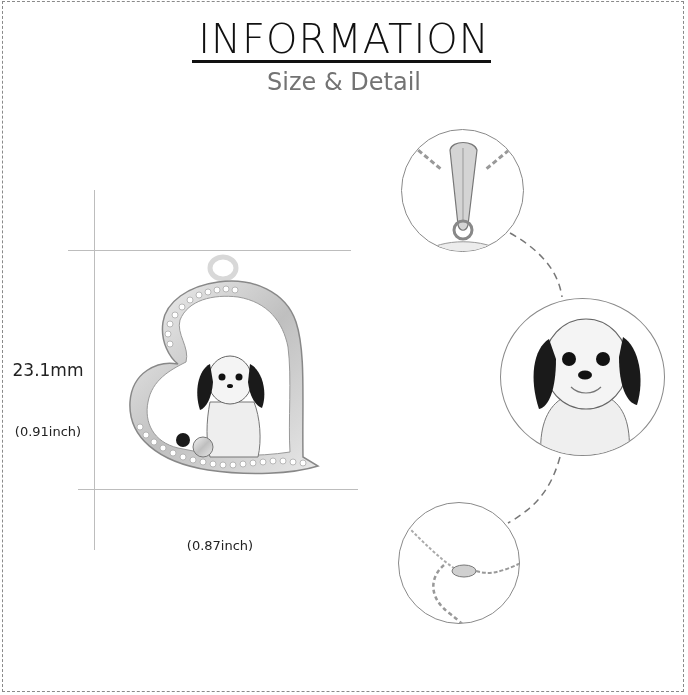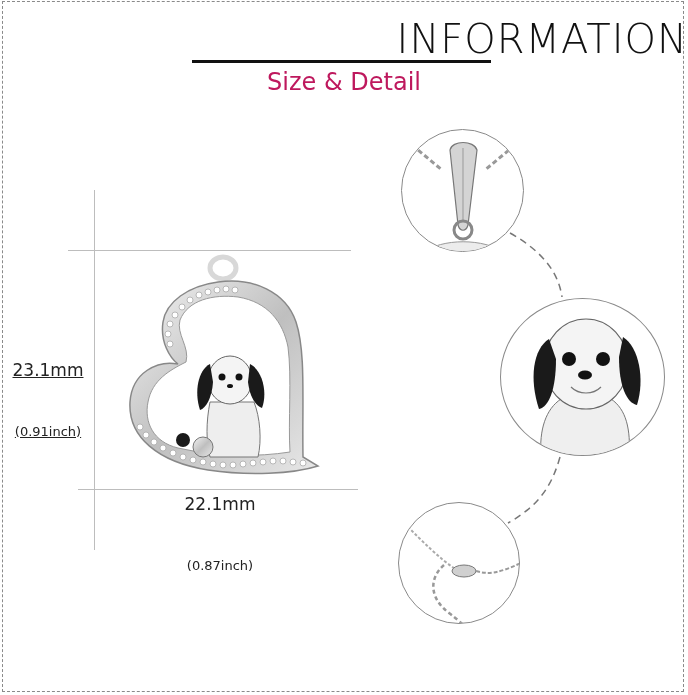--- a/index.html
+++ b/index.html
@@ -1,46 +1,45 @@
 <!DOCTYPE html>
 <html><head>
 <meta charset="utf-8">
 <style>
   html, body { margin: 0; padding: 0; background: #ffffff; }
   body { width: 688px; height: 695px; position: relative; overflow: hidden; font-family: "DejaVu Sans", sans-serif; color: #111; }
   .frame { position: absolute; left: 2px; top: 1px; width: 682px; height: 691px; border: 1.5px dashed #8a8a8a; box-sizing: border-box; }
-  .title { position: absolute; left: 0; width: 688px; top: 14px; text-align: right; font-size: 40px; letter-spacing: 1px; font-weight: 300; color: #111; line-height: 50px; }
+  .title { position: absolute; left: 0; width: 688px; top: 14px; text-align: center; font-size: 40px; letter-spacing: 1px; font-weight: 300; color: #111; line-height: 50px; }
   .title-rule { position: absolute; left: 192px; top: 60px; width: 299px; height: 3px; background: #111; }
-  .subtitle { position: absolute; left: 0; width: 688px; top: 66px; text-align: center; font-size: 24px; color: #be185d; line-height: 32px; }
+  .subtitle { position: absolute; left: 0; width: 688px; top: 66px; text-align: center; font-size: 24px; color: #737373; line-height: 32px; }
   .dim-line { position: absolute; background: #bdbdbd; }
   .dim-text { position: absolute; text-align: center; color: #222; }
   .dim-main { font-size: 17px; line-height: 20px; }
   .dim-sub { font-size: 13px; line-height: 16px; margin-top: 44px; }
   .circle { position: absolute; border: 1.2px solid #8a8a8a; border-radius: 50%; background: #fff; overflow: hidden; box-sizing: border-box; }
   svg { display: block; }
 </style>
 </head>
 <body>
 
 <div class="frame"></div>
 
 <div class="title">INFORMATION</div>
 <div class="title-rule"></div>
 <div class="subtitle">Size &amp; Detail</div>
 
 <div class="dim-line" style="left:94px; top:190px; width:1px; height:360px;"></div>
 <div class="dim-line" style="left:68px; top:250px; width:283px; height:1px;"></div>
 <div class="dim-line" style="left:78px; top:489px; width:280px; height:1px;"></div>
 
-<div class="dim-text" style="left:6px; top:360px; width:84px;text-decoration:underline;">
+<div class="dim-text" style="left:6px; top:360px; width:84px;">
   <div class="dim-main">23.1mm</div>
   <div class="dim-sub">(0.91inch)</div>
 </div>
 <div class="dim-text" style="left:170px; top:494px; width:100px;">
-  <div class="dim-main">22.1mm</div>
   <div class="dim-sub">(0.87inch)</div>
 </div>
 
 <div style="position:absolute; left:118px; top:252px; width:210px; height:230px;">
   <svg width="210" height="230" viewBox="0 0 210 230">
     <defs>
       <linearGradient id="silv" x1="0" y1="0" x2="1" y2="1">
         <stop offset="0" stop-color="#f4f4f4"></stop>
         <stop offset="0.5" stop-color="#bfbfbf"></stop>
         <stop offset="1" stop-color="#e8e8e8"></stop>

